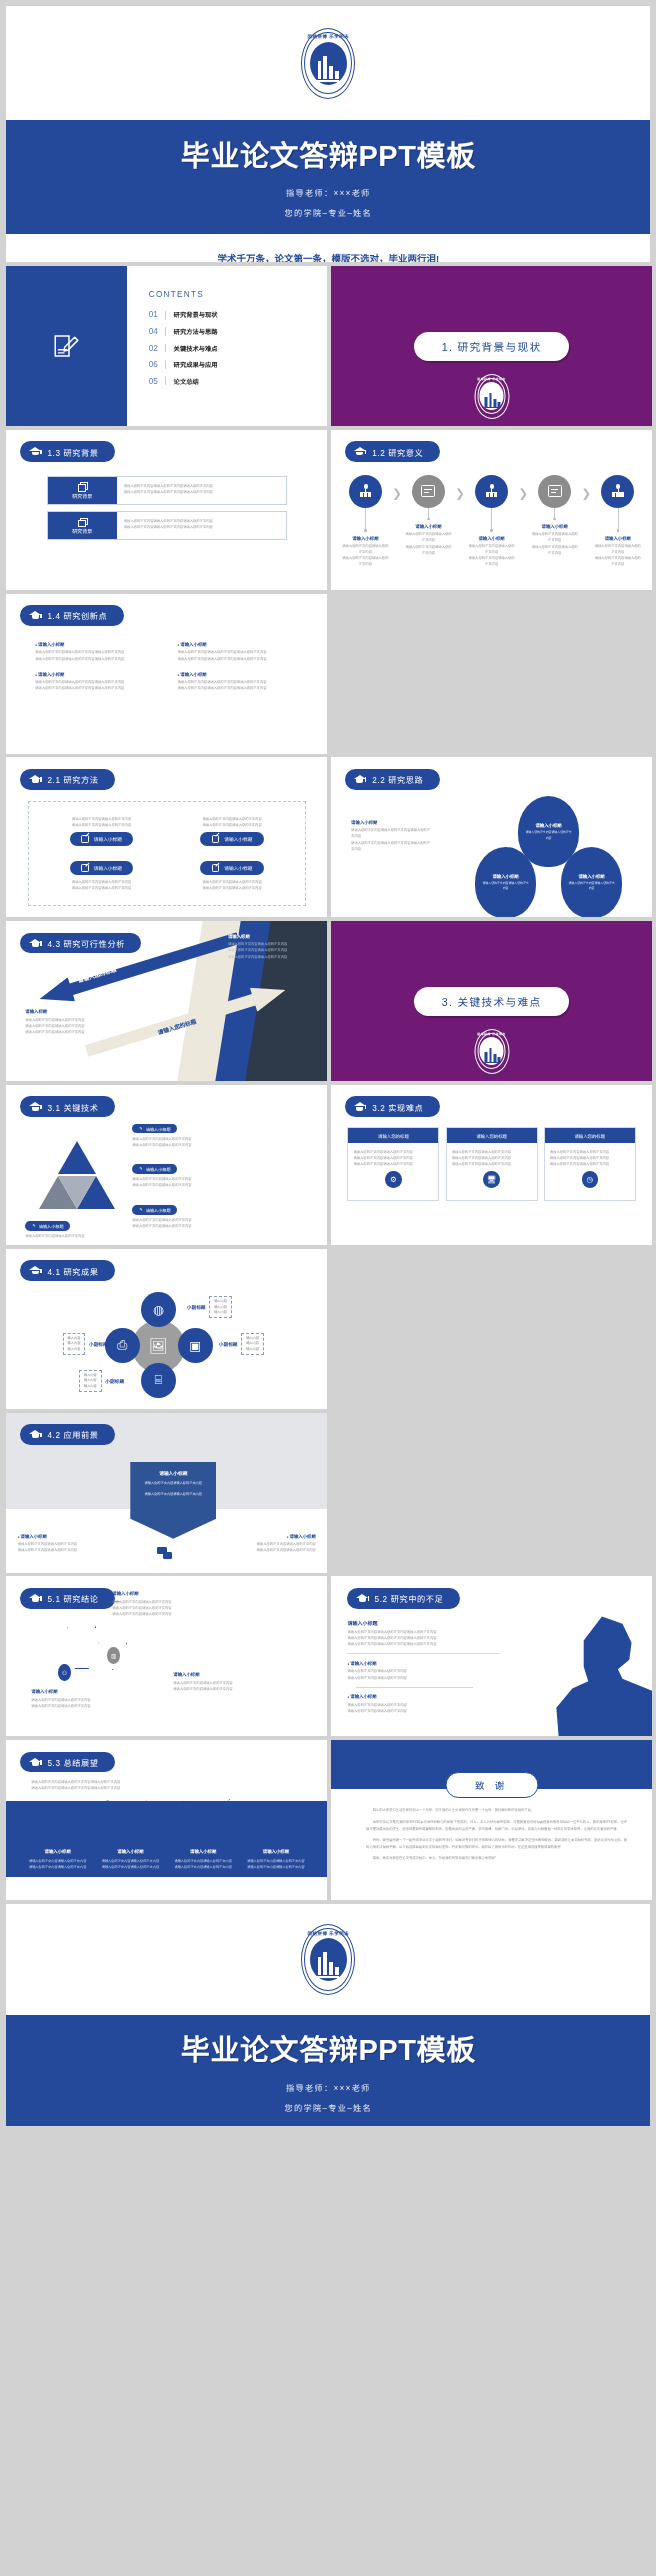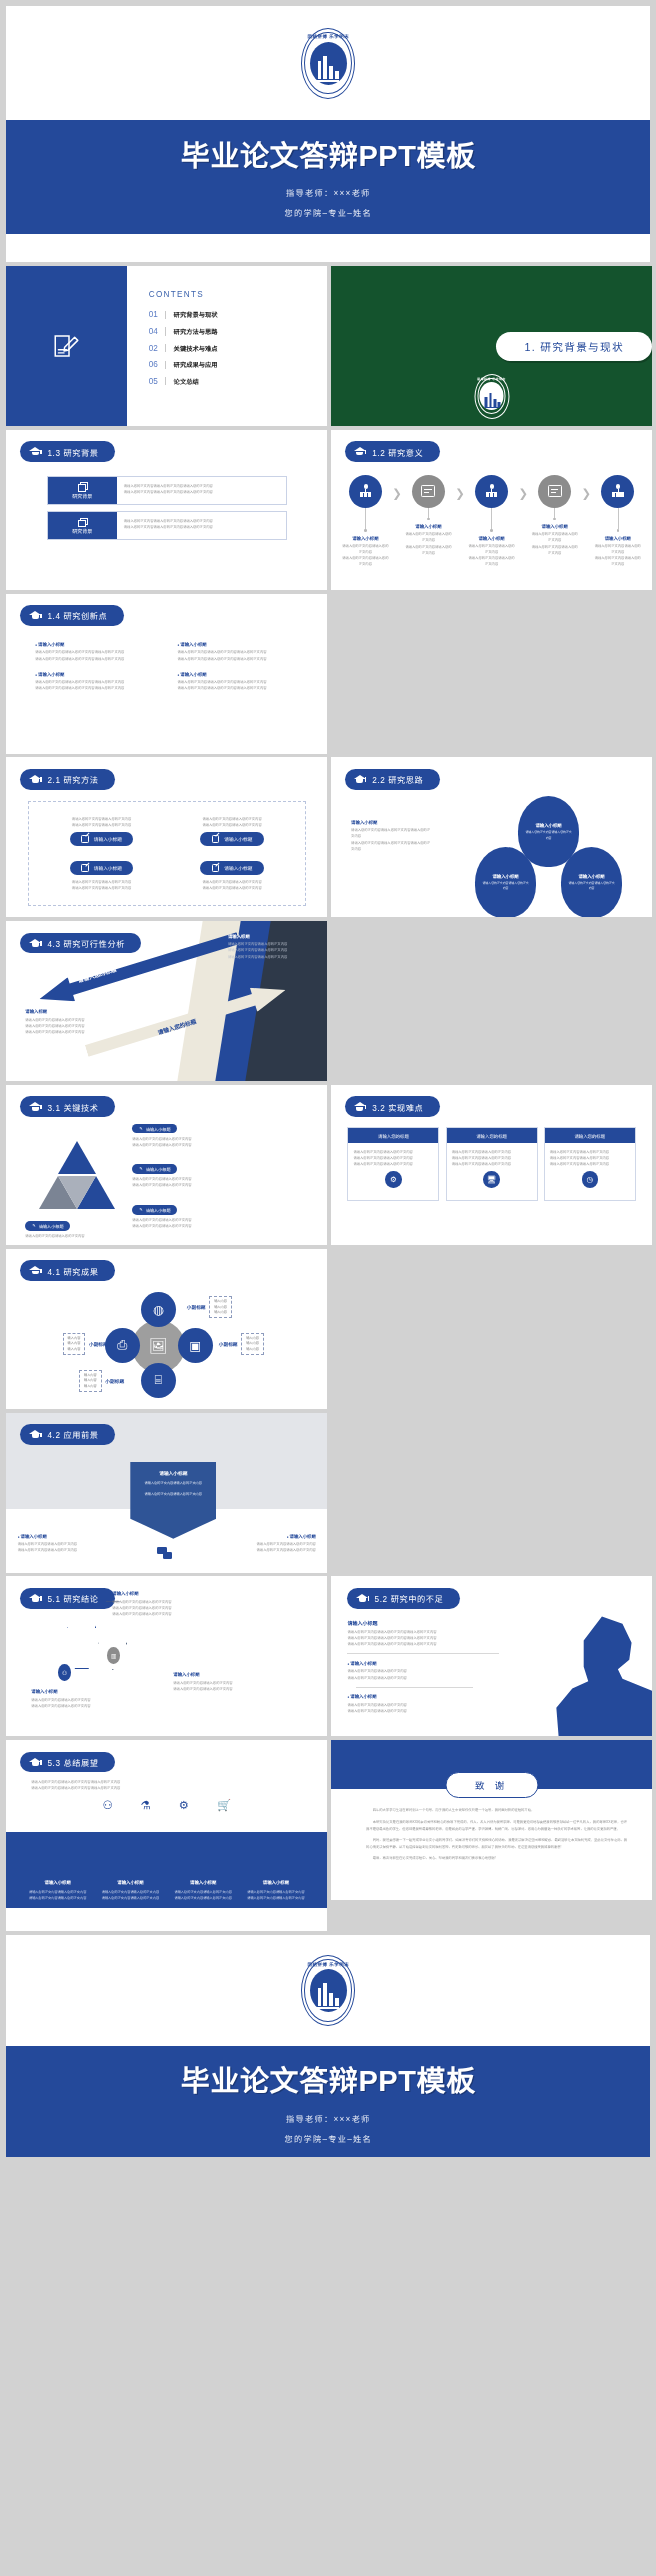--- a/index.html
+++ b/index.html
@@ -47,21 +47,21 @@
     font-size:4.4px; color:#24499a; letter-spacing:0.6px; font-weight:bold;
   }
   .logo.sm { width:35px; height:45px; }
   .logo.sm .disc { left:5.7px; top:8.8px; width:24px; height:28px; }
   .logo.sm .bars { left:10.7px; top:19px; }
   .logo.sm .bars i { width:2.5px; }
   .logo.sm .base { left:10px; top:33px; width:15px; height:1.3px; }
   .logo.sm .moto { font-size:2.8px; top:3.2px; }
 
   
-  .divider-slide { background:#14532d; display:flex; align-items:center; justify-content:flex-end; }
+  .divider-slide { background:#701a75; display:flex; align-items:center; justify-content:center; }
   .pill-white {
     background:#fff; border-radius:25px; padding:7px 28px;
     color:#24499a; font-size:10.7px; letter-spacing:1.3px;
     box-shadow:1.3px 1.9px 0 rgba(0,0,0,.2);
   }
 
   
   .hdr {
     display:inline-flex; align-items:center; gap:6.3px;
     background:#24499a; color:#fff; border-radius:12.6px;
@@ -201,21 +201,21 @@
   .p51 .t3 { position:absolute; left:167px; top:95px; width:88px; }
 
   
   .p52 { position:relative; height:160px; padding:0 0 0 16.4px; }
   .p52 .col { width:189px; padding-top:10px; }
   .silh { position:absolute; right:0; bottom:0; width:114px; height:120px; background:#24499a;
     clip-path:polygon(56% 0,74% 6%,82% 22%,80% 36%,70% 44%,74% 52%,100% 62%,100% 100%,18% 100%,16% 76%,30% 60%,44% 54%,40% 42%,40% 20%); }
   .hrl { border-top:0.6px solid #d8d8d8; margin:5.7px 0; width:80%; }
 
   
-  .p53 { position:relative; height:191px; }
+  .p53 { position:relative; height:160px; }
   .p53 .band { position:absolute; left:0; bottom:23px; width:100%; height:76px; background:#24499a; }
   .g53 { position:absolute; left:0; bottom:30px; width:100%; display:flex; padding:0 15px; }
   .g53 > div { flex:1; text-align:center; padding:0 5px; }
   .g53 .t { color:#fff; font-size:4.4px; font-weight:bold; margin-bottom:3.8px; }
   .g53 .d { color:#cfd8ee; font-size:3.2px; line-height:1.9; }
   .ico53 { display:flex; justify-content:center; gap:28px; position:absolute; left:0; right:0; top:58px; }
   .ico53 span { color:#24499a; font-size:11.4px; }
 
   
   .p-thx { position:relative; height:160px; }
@@ -248,20 +248,21 @@
             </div>
           <div class="base"></div>
           <div class="moto">团结拼搏 乐学明志</div>
         </div>
       </div>
       <div class="cover-band">
         <div class="cover-title">毕业论文答辩PPT模板</div>
         <div class="cover-sub">指导老师：×××老师</div>
         <div class="cover-sub2">您的学院–专业–姓名</div>
       </div>
+      <div class="cover-tag">学术千万条，论文第一条，模版不选对，毕业两行泪!</div>
     </div>
   </div>
 
   <div class="row">
     <div class="slide">
       <div style="display:flex;height:100%">
         <div style="width:121px;background:#24499a;display:flex;align-items:center;justify-content:center">
           <svg width="29" height="30" viewBox="0 0 46 48">
             <path d="M5 8h22v32H5z" fill="none" stroke="#fff" stroke-width="2.4" rx="3"></path>
             <path d="M10 30h13M10 35h9" stroke="#fff" stroke-width="2.2" stroke-linecap="round"></path>
@@ -566,20 +567,38 @@
         <div class="body-txt">请输入您的正文内容请输入您的正文内容</div>
         <div class="body-txt">请输入您的正文内容请输入您的正文内容</div>
       </div>
       <div class="tr">
         <div class="sub-h">请输入标题</div>
         <div class="body-txt" style="margin-top:2.5px">请输入您的正文内容请输入您的正文内容</div>
         <div class="body-txt">请输入您的正文内容请输入您的正文内容</div>
         <div class="body-txt">请输入您的正文内容请输入您的正文内容</div>
       </div>
     </div>
+    <div class="slide divider-slide">
+      <div class="pill-white">3. 关键技术与难点</div>
+      <div style="position:absolute;left:50%;transform:translateX(-50%);bottom:7.6px">
+        <div class="logo sm">
+          <div class="ring" style="border-color:#fff"></div>
+            <div class="ring2" style="border-color:#fff"></div>
+          <div class="disc" style="background:#fff"></div>
+          <div class="bars">
+              <i style="height:10px;background:#24499a"></i>
+              <i style="height:14px;background:#24499a"></i>
+              <i style="height:7.6px;background:#24499a"></i>
+              <i style="height:5px;background:#24499a"></i>
+            </div>
+          <div class="base" style="background:#24499a"></div>
+          <div class="moto" style="color:#fff">团结拼搏 乐学明志</div>
+        </div>
+      </div>
+    </div>
   </div>
 
   <div class="row">
     <div class="slide">
       <div class="hdr">
         <span class="cap">
             <i class="top"></i>
             <i class="body"></i>
             <i class="tas"></i>
           </span>

